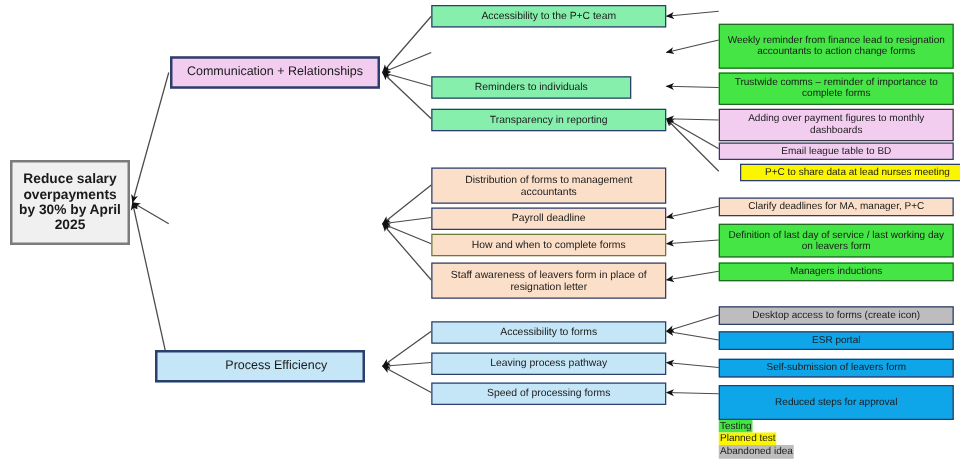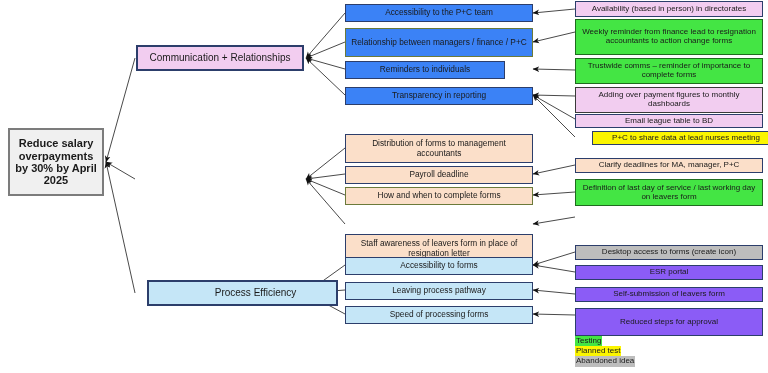--- a/index.html
+++ b/index.html
@@ -9,28 +9,28 @@
   svg.links{position:absolute;left:0;top:0;width:768px;height:373px;pointer-events:none;}
   .node{position:absolute;box-sizing:border-box;display:flex;align-items:center;
         justify-content:center;text-align:center;line-height:1.12;
         color:#1a1a1a;padding:1px 3px;z-index:2;}
   .aim{font-weight:bold;font-size:11px;background:#f0f0f0;border:2px solid #7c7c7c;}
   .pd{font-size:10px;border:2px solid #2c3e6b;}
   .pd.pink{background:#f2cdf0;}
   .pd.peach{background:#fbdfc9;}
   .pd.blue{background:#c5e6f7;}
   .sd{font-size:8.3px;border:1.6px solid #2c3e6b;}
-  .sd.pink{background:#3b82f6;}
+  .sd.pink{background:#86efac;}
   .sd.peach{background:#fbdfc9;}
   .sd.blue{background:#c5e6f7;}
   .sd.olive{border-color:#6b7a3a;}
   .ci{font-size:8px;border:1.6px solid #2c3e6b;}
   .ci.pink{background:#f2cdf0;}
   .ci.peach{background:#fbdfc9;}
-  .ci.blue{background:#8b5cf6;}
+  .ci.blue{background:#0ea5e9;}
   .ci.green{background:#44e544;border-color:#1f6b1f;}
   .ci.yellow{background:#fbf500;border-color:#2c3e6b;}
   .ci.grey{background:#bdbdbd;border-color:#2c3e6b;}
   .ci.darkborder{border-color:#3a3a3a;}
   .legend{position:absolute;left:575px;top:336px;font-size:8px;line-height:1.28;z-index:3;}
   .legend span{display:block;width:fit-content;padding:0 1px;color:#1a1a1a;}
   .lg-test{background:#44e544;}
   .lg-plan{background:#fbf500;}
   .lg-aband{background:#bdbdbd;}
 </style>
@@ -79,45 +79,44 @@
       <path d="M575,252 L533,265" marker-end="url(#ah)"></path>
       <path d="M575,272 L533,265" marker-end="url(#ah)"></path>
       <path d="M575,294 L533,290" marker-end="url(#ah)"></path>
       <path d="M575,315 L533,314" marker-end="url(#ah)"></path>
     </g>
   </svg>
 
   <div class="node aim" style="left:8px;top:128px;width:96px;height:68px;">Reduce salary overpayments by 30% by April 2025</div>
 
   <div class="node pd pink" style="left:136px;top:45px;width:168px;height:26px;">Communication + Relationships</div>
-  <div class="node pd blue" style="left:147px;top:280px;width:191px;height:26px;padding-left:29px;">Process Efficiency</div>
+  <div class="node pd blue" style="left:124px;top:280px;width:168px;height:26px;padding-left:29px;">Process Efficiency</div>
 
   <div class="node sd pink" style="left:345px;top:4px;width:188px;height:18px;">Accessibility to the P+C team</div>
-  <div class="node sd pink olive" style="left:345px;top:28px;width:188px;height:29px;">Relationship between managers / finance / P+C</div>
   <div class="node sd pink" style="left:345px;top:61px;width:160px;height:18px;">Reminders to individuals</div>
   <div class="node sd pink" style="left:345px;top:87px;width:188px;height:18px;">Transparency in reporting</div>
 
   <div class="node sd peach" style="left:345px;top:134px;width:188px;height:29px;">Distribution of forms to management accountants</div>
   <div class="node sd peach" style="left:345px;top:166px;width:188px;height:18px;">Payroll deadline</div>
   <div class="node sd peach olive" style="left:345px;top:187px;width:188px;height:18px;">How and when to complete forms</div>
-  <div class="node sd peach" style="left:345px;top:210px;width:188px;height:29px;margin-top:24px;">Staff awareness of leavers form in place of resignation letter</div>
+  <div class="node sd peach" style="left:345px;top:210px;width:188px;height:29px;">Staff awareness of leavers form in place of resignation letter</div>
 
   <div class="node sd blue" style="left:345px;top:257px;width:188px;height:18px;">Accessibility to forms</div>
   <div class="node sd blue" style="left:345px;top:282px;width:188px;height:18px;">Leaving process pathway</div>
   <div class="node sd blue" style="left:345px;top:306px;width:188px;height:18px;">Speed of processing forms</div>
 
-  <div class="node ci pink" style="left:575px;top:1px;width:188px;height:16px;">Availability (based in person) in directorates</div>
   <div class="node ci green" style="left:575px;top:19px;width:188px;height:36px;">Weekly reminder from finance lead to resignation accountants to action change forms</div>
   <div class="node ci green" style="left:575px;top:58px;width:188px;height:26px;">Trustwide comms – reminder of importance to complete forms</div>
   <div class="node ci pink darkborder" style="left:575px;top:87px;width:188px;height:26px;">Adding over payment figures to monthly dashboards</div>
   <div class="node ci pink" style="left:575px;top:114px;width:188px;height:14px;">Email league table to BD</div>
   <div class="node ci yellow" style="left:592px;top:131px;width:188px;height:14px;">P+C to share data at lead nurses meeting</div>
 
   <div class="node ci peach" style="left:575px;top:158px;width:188px;height:15px;">Clarify deadlines for MA, manager, P+C</div>
   <div class="node ci green" style="left:575px;top:179px;width:188px;height:27px;">Definition of last day of service / last working day on leavers form</div>
+  <div class="node ci green" style="left:575px;top:210px;width:188px;height:15px;">Managers inductions</div>
 
   <div class="node ci grey" style="left:575px;top:245px;width:188px;height:15px;">Desktop access to forms (create icon)</div>
   <div class="node ci blue" style="left:575px;top:265px;width:188px;height:15px;">ESR portal</div>
   <div class="node ci blue" style="left:575px;top:287px;width:188px;height:15px;">Self-submission of leavers form</div>
   <div class="node ci blue" style="left:575px;top:308px;width:188px;height:28px;">Reduced steps for approval</div>
 
   <div class="legend">
     <span class="lg-test">Testing</span>
     <span class="lg-plan">Planned test</span>
     <span class="lg-aband">Abandoned idea</span>

